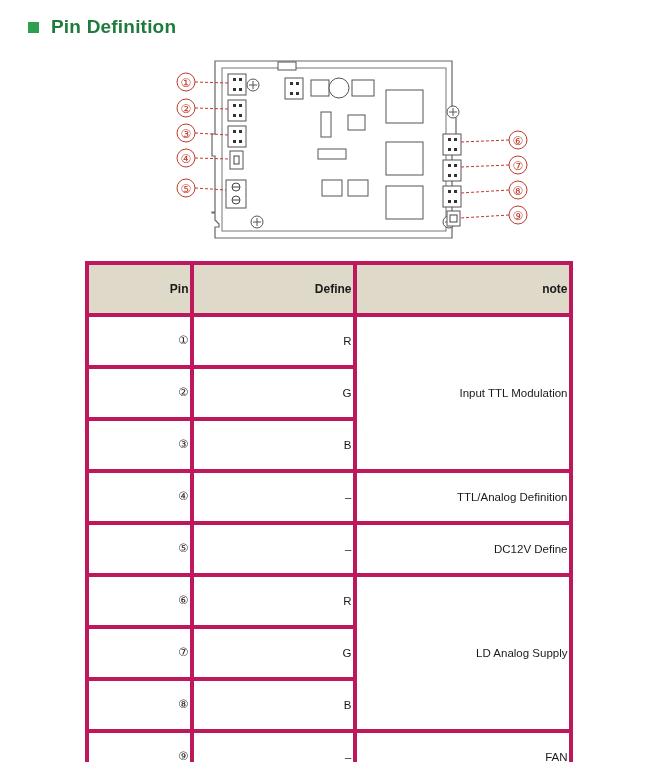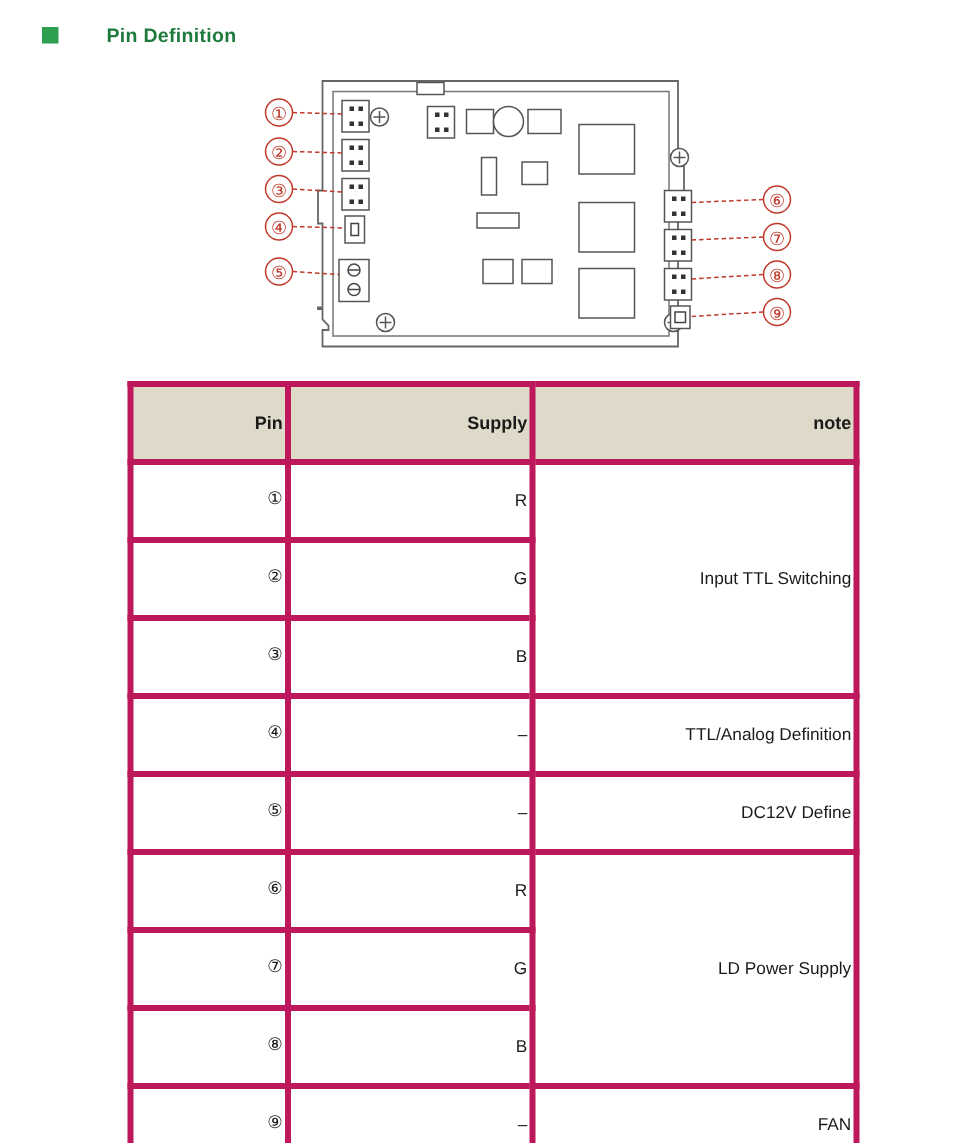--- a/index.html
+++ b/index.html
@@ -23,25 +23,24 @@
     gap: 12px;
     padding: 16px 0 0 28px;
   }
   .bullet-square {
     width: 11px;
     height: 11px;
     background: #2e9e4f;
     display: inline-block;
   }
   .section-title {
-    font-size: 13px;
+    font-size: 19px;
     font-weight: bold;
     color: #1f7a3d;
     letter-spacing: 0.2px;
-    margin-left: 20px;
   }
 
   
   .diagram-wrap {
     position: relative;
     width: 653px;
     height: 195px;
     margin-top: 14px;
   }
   .diagram-svg {
@@ -256,29 +255,29 @@
 <div class="table-wrap">
   <table class="pin-table">
     <colgroup>
       <col class="col-pin">
         <col class="col-define">
         <col class="col-note">
     </colgroup>
     <thead>
       <tr>
         <th>Pin</th>
-        <th>Supply</th>
+        <th>Define</th>
         <th>note</th>
       </tr>
     </thead>
     <tbody>
       <tr>
         <td class="circled">①</td>
         <td>R</td>
-        <td rowspan="3">Input TTL Switching</td>
+        <td rowspan="3">Input TTL Modulation</td>
       </tr>
       <tr>
         <td class="circled">②</td>
         <td>G</td>
       </tr>
       <tr>
         <td class="circled">③</td>
         <td>B</td>
       </tr>
       <tr>
@@ -287,21 +286,21 @@
         <td>TTL/Analog Definition</td>
       </tr>
       <tr>
         <td class="circled">⑤</td>
         <td class="dash">–</td>
         <td>DC12V Define</td>
       </tr>
       <tr>
         <td class="circled">⑥</td>
         <td>R</td>
-        <td rowspan="3">LD Power Supply</td>
+        <td rowspan="3">LD Analog Supply</td>
       </tr>
       <tr>
         <td class="circled">⑦</td>
         <td>G</td>
       </tr>
       <tr>
         <td class="circled">⑧</td>
         <td>B</td>
       </tr>
       <tr>

